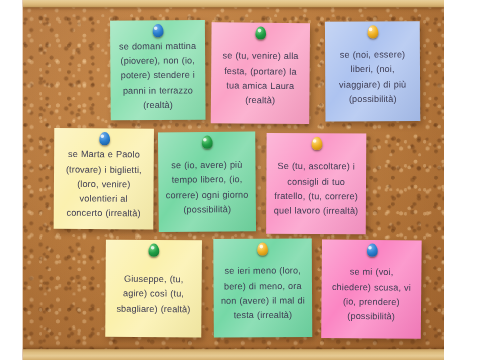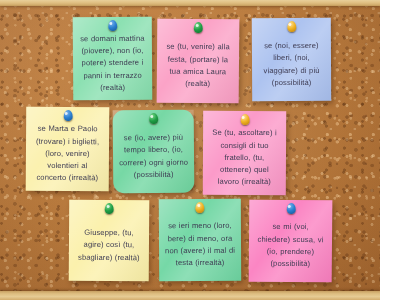--- a/index.html
+++ b/index.html
@@ -11,21 +11,21 @@
   body {
     width: 400px;
     height: 300px;
     overflow: hidden;
     font-family: "Liberation Sans", sans-serif;
   }
 
   
   .board {
     position: relative;
-    width: 380px;
+    width: 351px;
     height: 300px;
     overflow: hidden;
     background-color: #b9793f;
     background-image:
       radial-gradient(circle at 8% 14%, rgba(90,48,18,0.40) 0 1.1px, transparent 1.6px),
       radial-gradient(circle at 23% 41%, rgba(255,221,170,0.42) 0 1.3px, transparent 1.9px),
       radial-gradient(circle at 41% 9%,  rgba(84,44,16,0.34) 0 1.4px, transparent 2.0px),
       radial-gradient(circle at 57% 33%, rgba(255,214,160,0.36) 0 1.0px, transparent 1.5px),
       radial-gradient(circle at 72% 62%, rgba(96,52,20,0.38) 0 1.5px, transparent 2.1px),
       radial-gradient(circle at 88% 21%, rgba(255,227,180,0.34) 0 1.2px, transparent 1.8px),
@@ -34,20 +34,21 @@
       radial-gradient(circle at 62% 83%, rgba(88,46,18,0.32) 0 1.1px, transparent 1.6px),
       radial-gradient(circle at 93% 91%, rgba(255,224,176,0.32) 0 1.2px, transparent 1.7px),
       radial-gradient(circle at 48% 55%, rgba(70,36,12,0.26) 0 1.6px, transparent 2.2px),
       radial-gradient(circle at 78% 45%, rgba(255,230,190,0.28) 0 1.0px, transparent 1.5px),
       linear-gradient(145deg, #c98b4f 0%, #b97b3e 40%, #a96c33 100%);
     background-size:
       19px 17px, 23px 21px, 17px 23px, 27px 19px,
       21px 25px, 25px 17px, 18px 22px, 22px 18px,
       29px 24px, 16px 20px, 31px 27px, 24px 29px,
       100% 100%;
+    margin-left: 19px;
   }
   .board::after {
     content: "";
     position: absolute;
     inset: 0;
     pointer-events: none;
     background:
       radial-gradient(ellipse at 50% 45%, rgba(255,235,200,0.13) 0%, rgba(120,62,24,0.00) 55%, rgba(96,48,16,0.22) 100%);
   }
 
@@ -92,21 +93,21 @@
     line-height: 1.62;
     letter-spacing: 0.1px;
     word-spacing: 0.3px;
   }
 
   .c-green  { background: #86dfae; }
   .c-pink   { background: #fb9ec4; }
   .c-blue   { background: #a9c0ef; }
   .c-yellow { background: #fbf0ab; }
   .c-pink2  { background: #fb95c6; }
-  .c-green2 { background: #6fd6a0; border-radius: 11px; }
+  .c-green2 { background: #6fd6a0; }
   .c-yellow2{ background: #fbf0a8; }
   .c-green3 { background: #6ed6a2; }
   .c-pink3  { background: #fb7fc0; }
   .c-blue2  { background: #b4c7f2; }
 
   
   .pin {
     position: absolute;
     top: 3px;
     left: 50%;
@@ -180,21 +181,21 @@
         <div class="glint"></div>
     </div>
     <div class="note-text">se (io, avere) più tempo libero, (io, correre) ogni giorno (possibilità)</div>
   </div>
 
   <div class="note c-pink2" style="left:203px; top:111px; width:83px; height:84px; transform:rotate(0.3deg);">
     <div class="pin pin-yellow">
       <div class="head"></div>
         <div class="glint"></div>
     </div>
-    <div class="note-text">Se (tu, ascoltare) i consigli di tuo fratello, (tu, ottenere) quel lavoro (irrealtà)</div>
+    <div class="note-text">Se (tu, ascoltare) i consigli di tuo fratello, (tu, correre) quel lavoro (irrealtà)</div>
   </div>
 
 
   <div class="note c-yellow2" style="left:69px; top:200px; width:80px; height:81px; transform:rotate(0.4deg);">
     <div class="pin pin-green">
       <div class="head"></div>
         <div class="glint"></div>
     </div>
     <div class="note-text">Giuseppe, (tu, agire) così (tu, sbagliare) (realtà)</div>
   </div>

